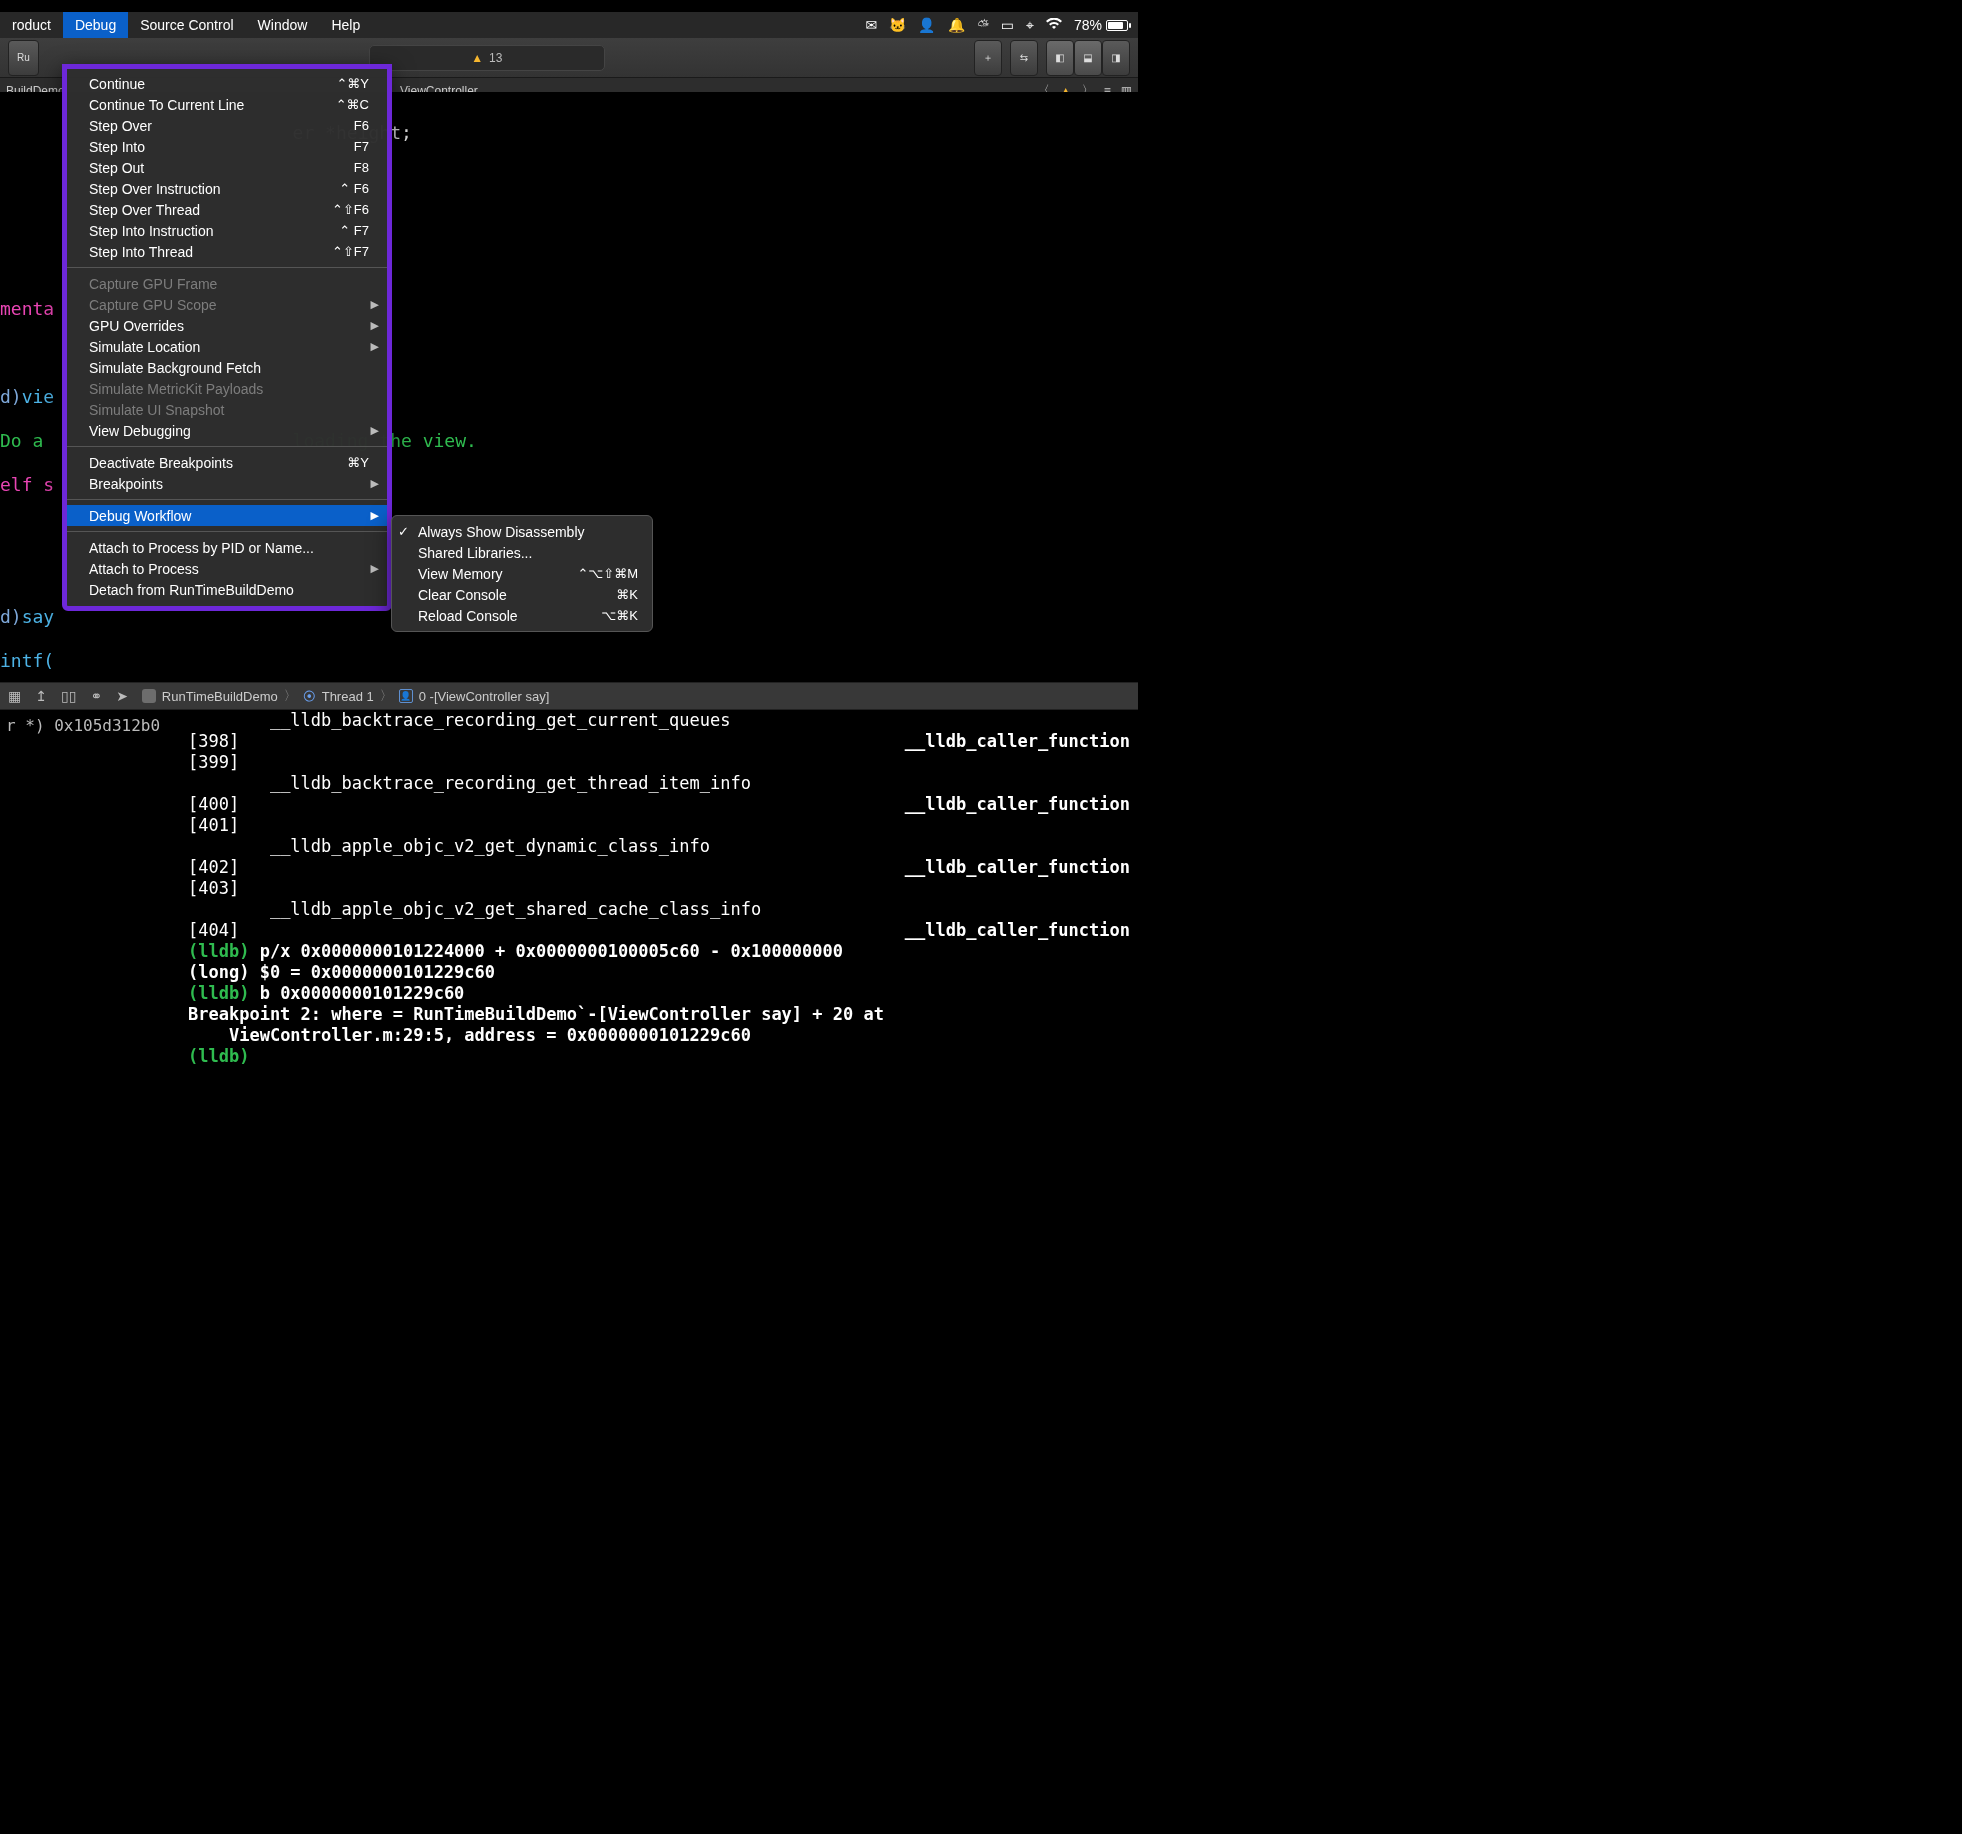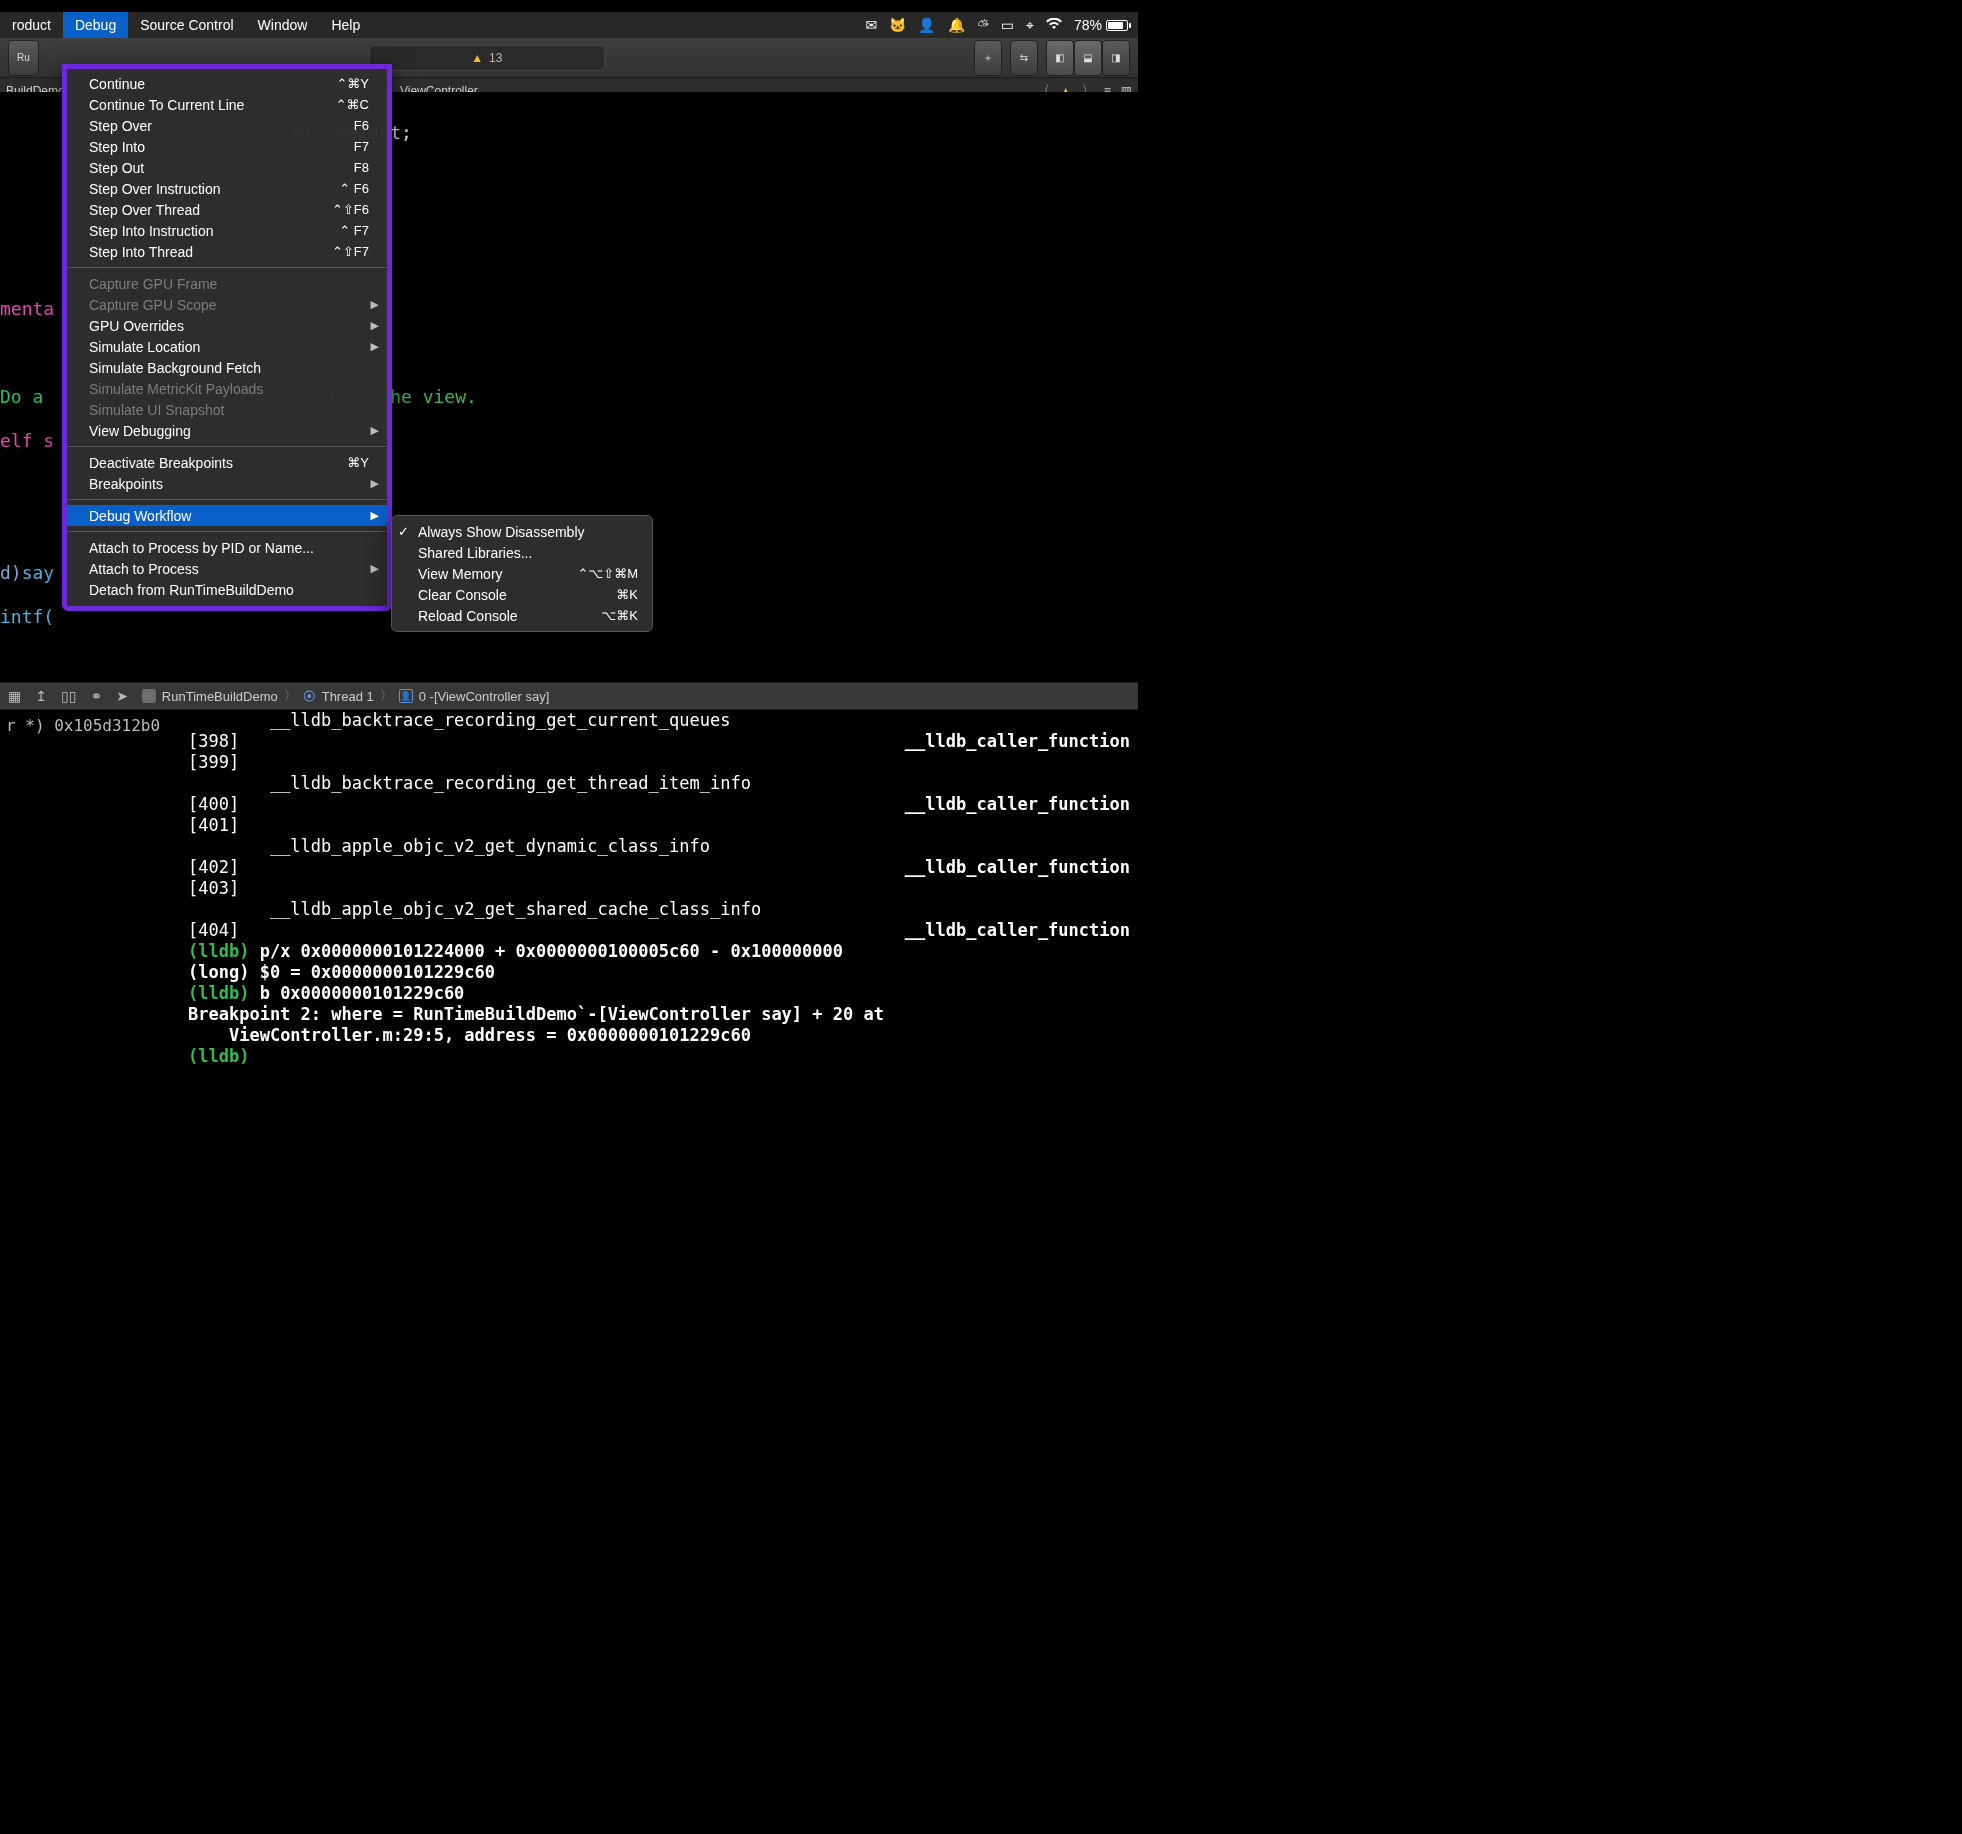--- a/index.html
+++ b/index.html
@@ -231,20 +231,21 @@
   </span>
 </div>
 
 <div class="code-area">
 <div class="l">                           er<span> *height;</span></div>
 <div class="l">&nbsp;</div>
 <div class="l">&nbsp;</div>
 <div class="l">&nbsp;</div>
 <div class="l"><span class="tok-kw">menta</span></div>
 <div class="l">&nbsp;</div>
+<div class="l"><span class="tok-t">d)</span><span class="tok-id">vie</span></div>
 <div class="l"><span class="tok-comment">Do a                       loading the view.</span></div>
 <div class="l"><span class="tok-self">elf s</span></div>
 <div class="l">&nbsp;</div>
 <div class="l">&nbsp;</div>
 <div class="l"><span class="tok-t">d)</span><span class="tok-id">say</span></div>
 <div class="l"><span class="tok-id">intf(</span></div>
 <div class="l">&nbsp;</div>
 <div class="l">&nbsp;</div>
 <div class="l"><span class="tok-t">d)</span><span class="tok-id">hel</span></div>
 <div class="l"><span class="tok-id">intf(</span><span class="tok-str">"hello&gt;&gt;&gt;"</span><span>);</span></div>

